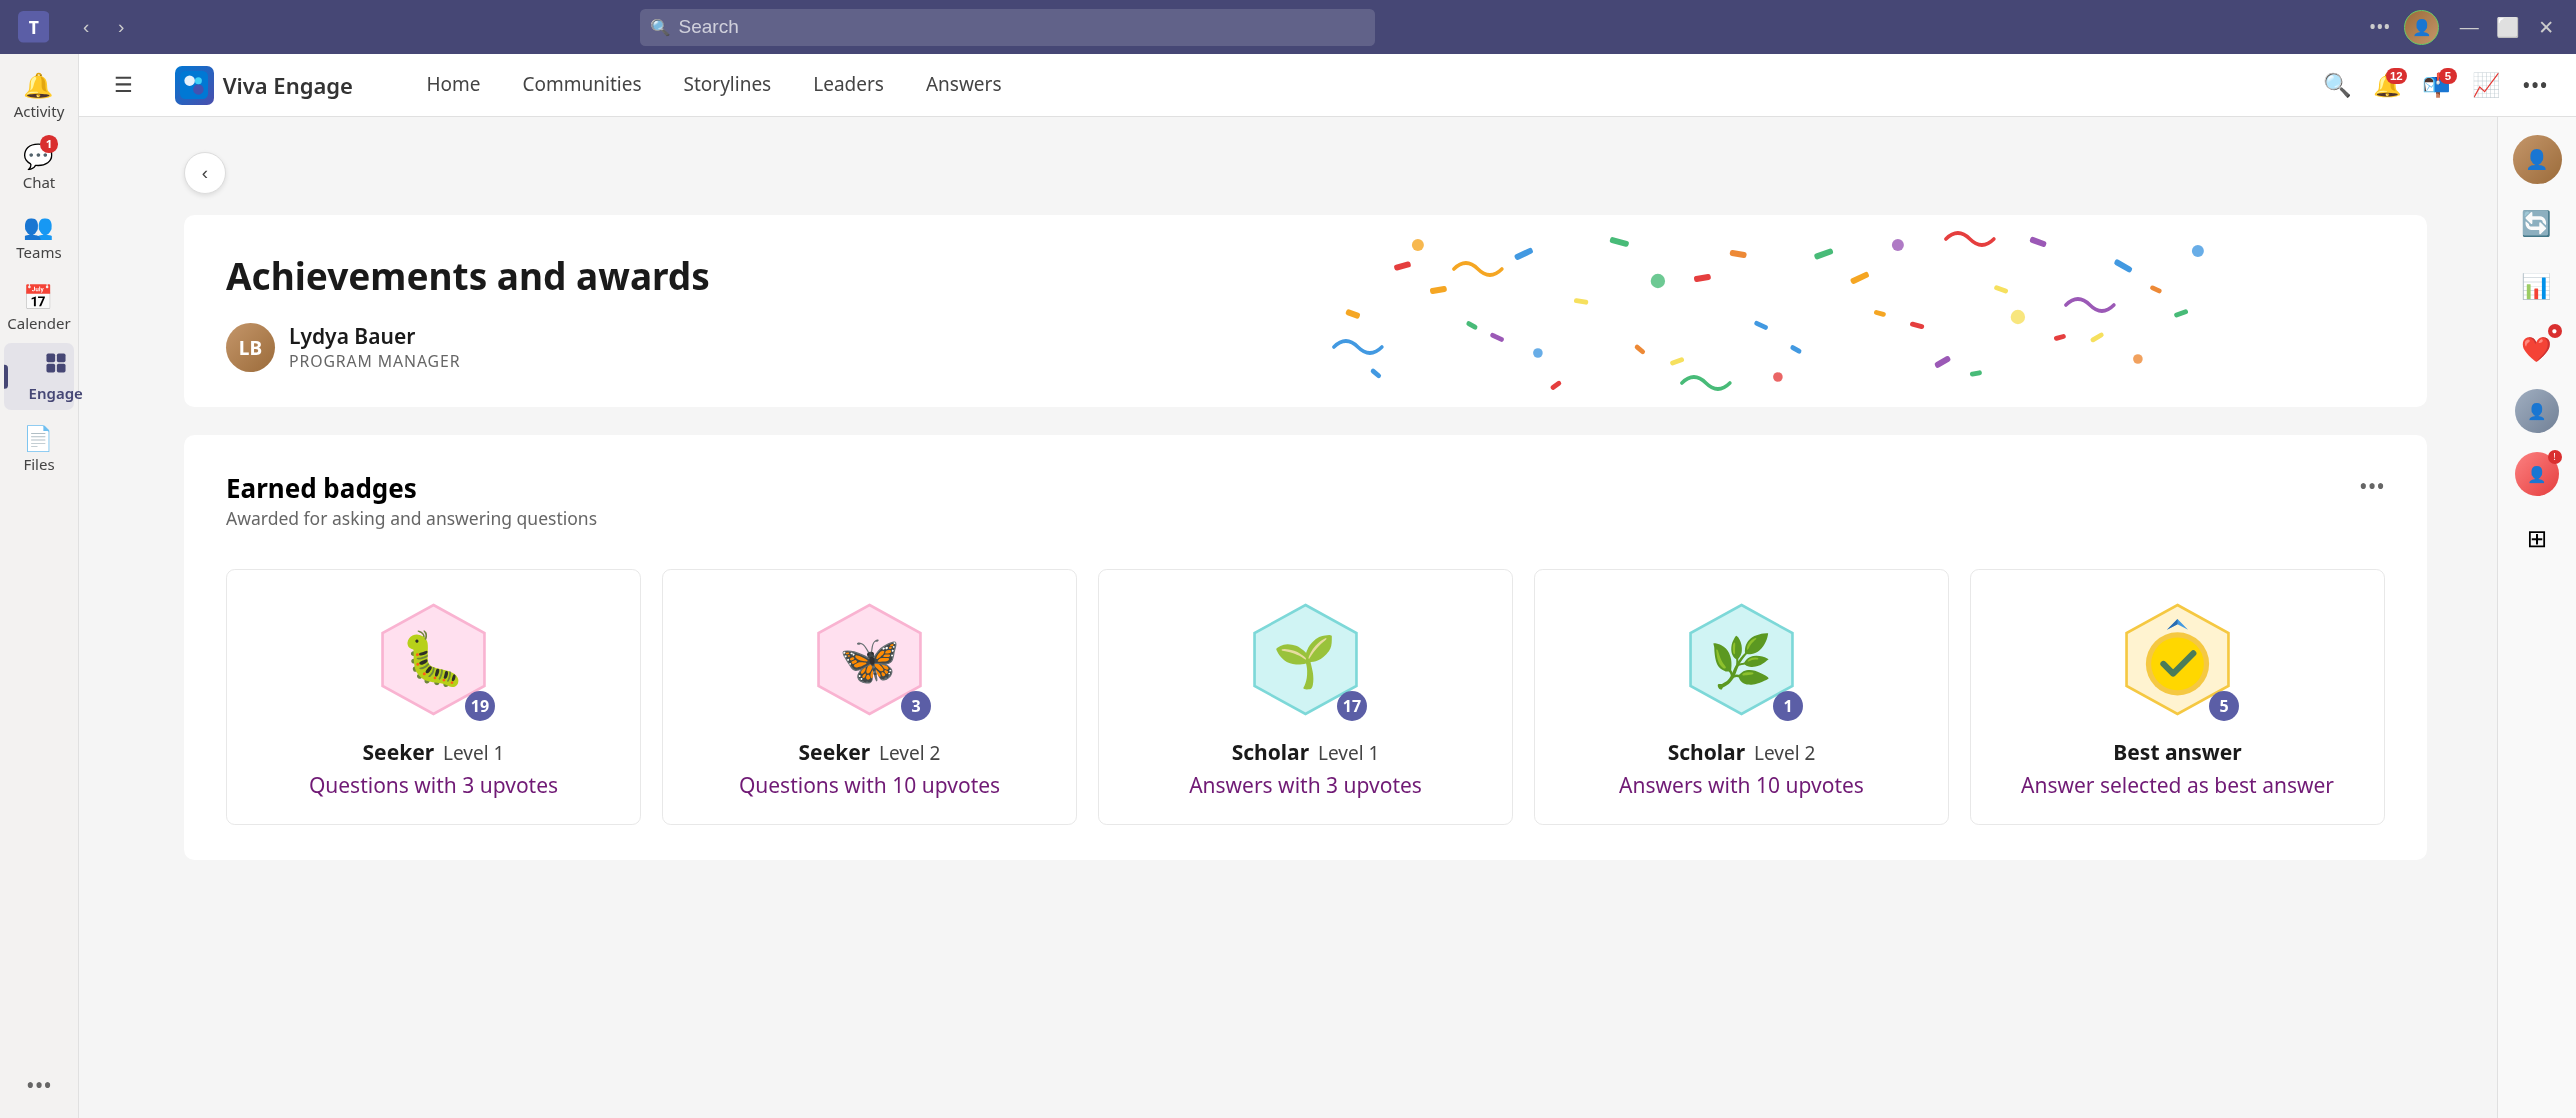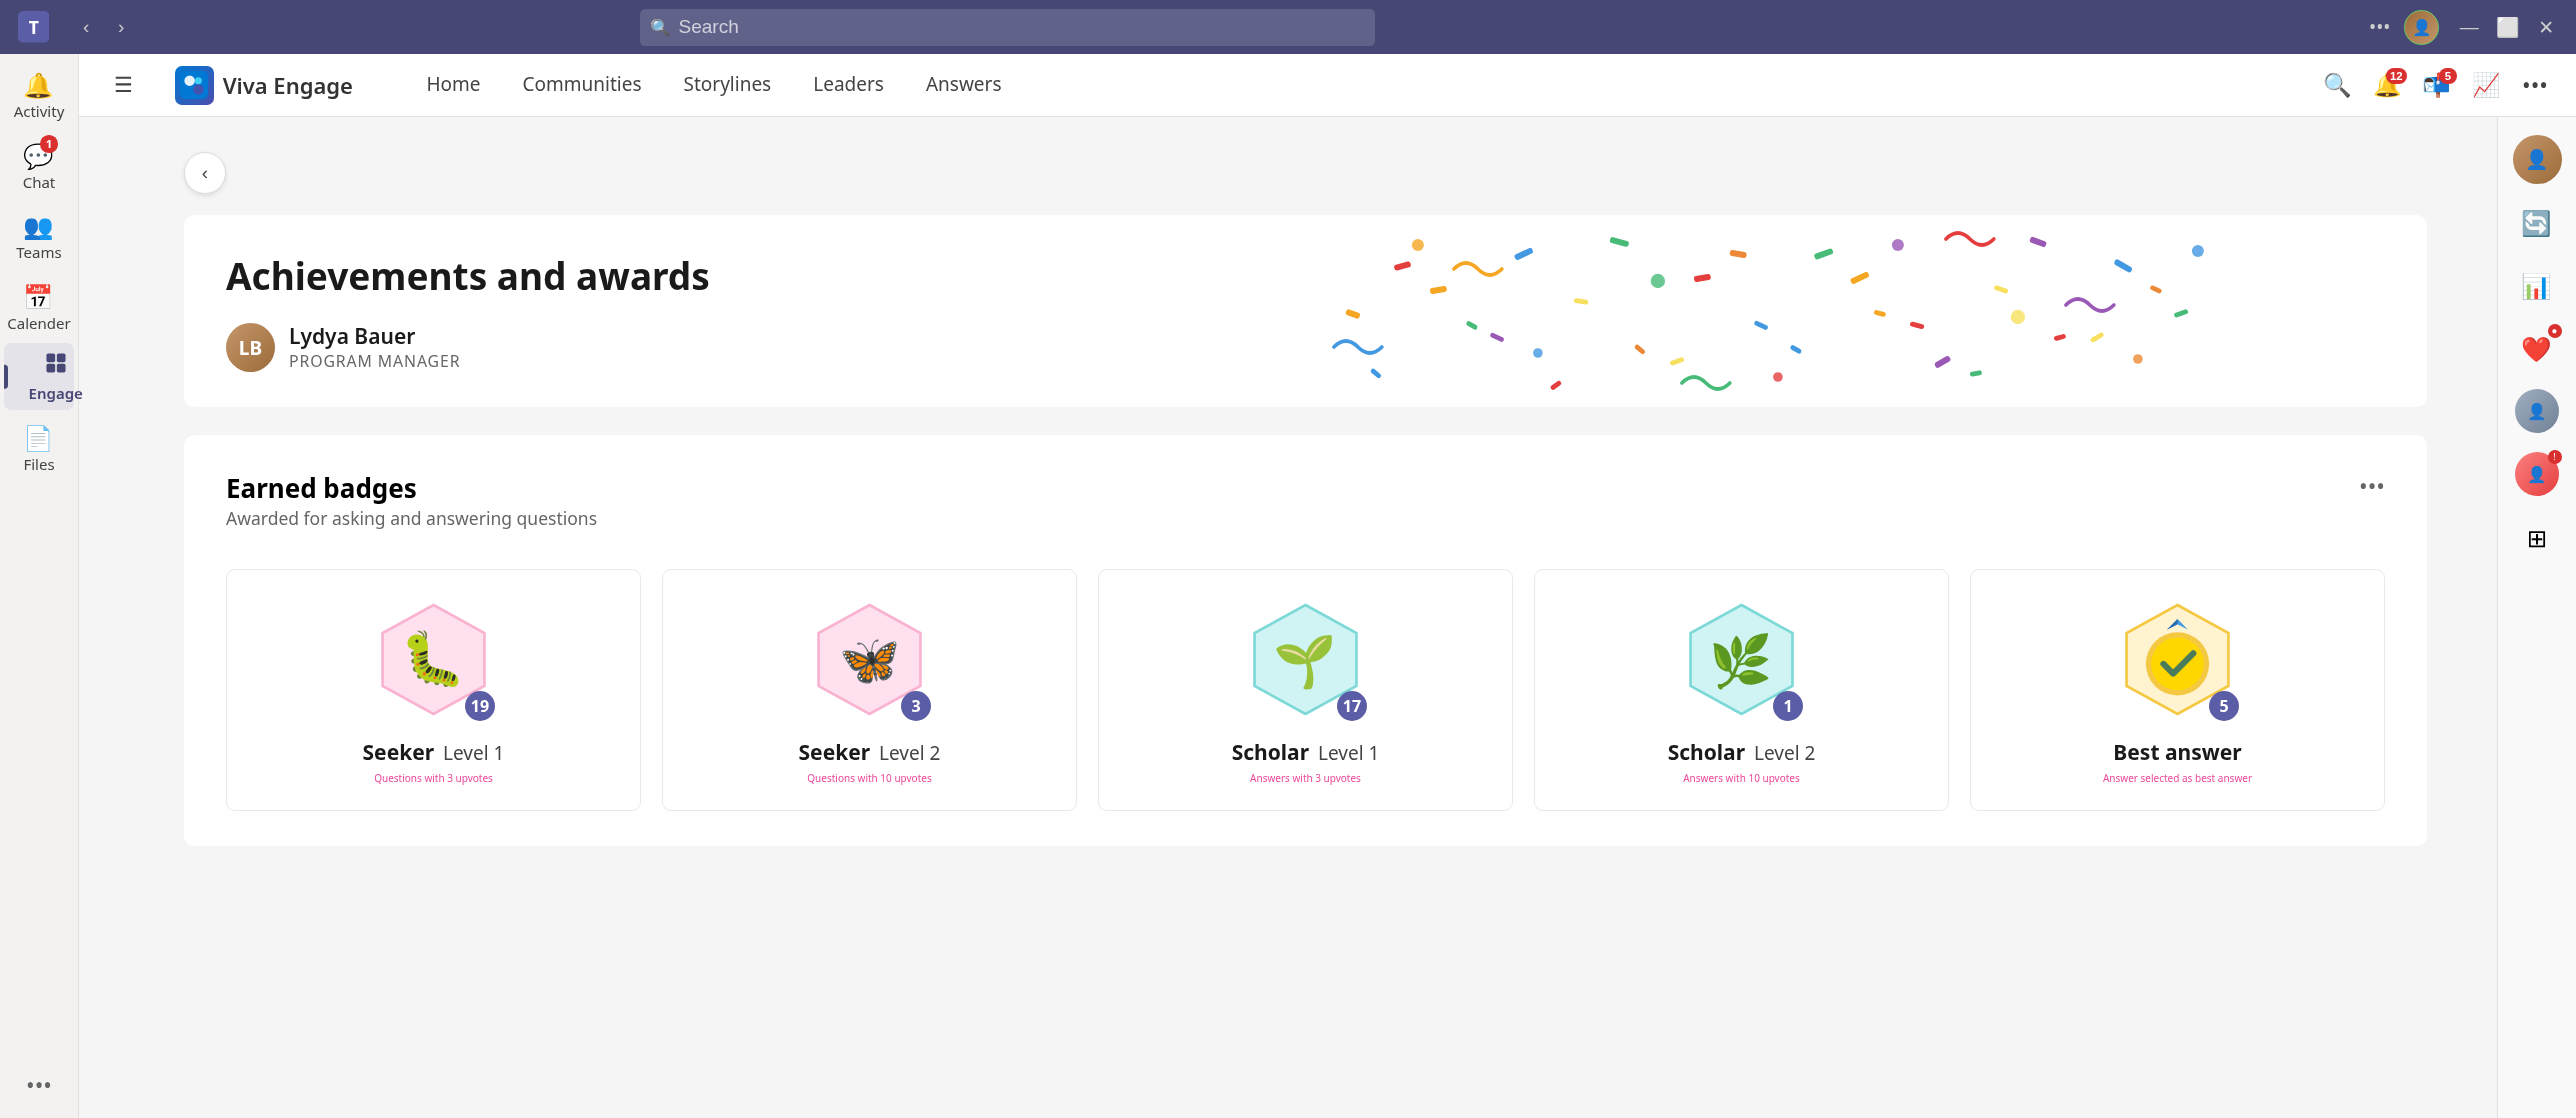--- a/index.html
+++ b/index.html
@@ -446,22 +446,22 @@
       font-size: 21px;
       font-weight: 700;
       color: #1a1a1a;
     }
     .badge-level {
       font-size: 19px;
       color: #444;
       font-weight: 400;
     }
     .badge-desc {
-      font-size: 10px;
-      color: #ec4899;
+      font-size: 21px;
+      color: #701a75;
       margin-top: 5.3px;
     }
 
     
     .right-sidebar {
       width: 79px;
       background: #f9f9f9;
       border-left: 0.9px solid #e0e0e0;
       display: flex;
       flex-direction: column;

